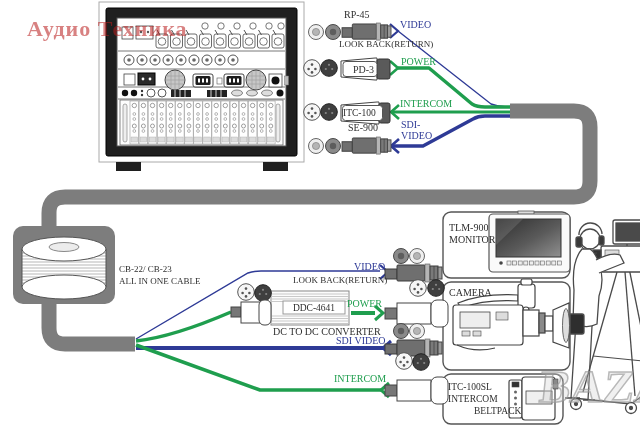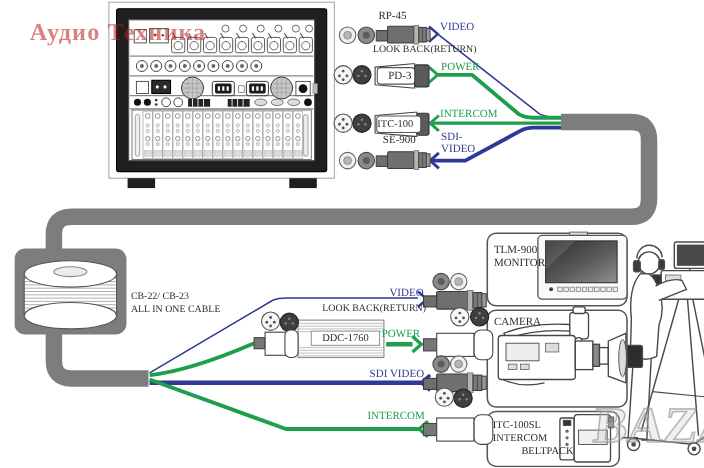--- a/index.html
+++ b/index.html
@@ -430,22 +430,23 @@
 <div class="lbl c-power" style="left:387px;top:98px;">INTERCOM</div>
 <div class="lbl" style="left:335px;top:122px;">SE-900</div>
 <div class="lbl c-video" style="left:388px;top:119px;">SDI-</div>
 <div class="lbl c-video" style="left:388px;top:130px;">VIDEO</div>
 
 <div class="lbl fs9" style="left:106px;top:265px;">CB-22/ CB-23</div>
 <div class="lbl fs9" style="left:106px;top:277px;">ALL IN ONE CABLE</div>
 
 <div class="lbl c-video" style="left:341px;top:261px;">VIDEO</div>
 <div class="lbl fs9" style="left:280px;top:276px;">LOOK BACK(RETURN)</div>
-<div class="lbl ctr fs95" style="left:270px;top:303px;width:62px;">DDC-1760</div>
+<div class="lbl ctr fs95" style="left:270px;top:303px;width:62px;">DDC-4641</div>
 <div class="lbl c-power" style="left:334px;top:298px;">POWER</div>
+<div class="lbl" style="left:260px;top:326px;">DC TO DC CONVERTER</div>
 <div class="lbl c-video" style="left:323px;top:335px;">SDI VIDEO</div>
 <div class="lbl c-power" style="left:321px;top:373px;">INTERCOM</div>
 
 <div class="lbl" style="left:436px;top:222px;">TLM-900</div>
 <div class="lbl" style="left:436px;top:234px;">MONITOR</div>
 <div class="lbl" style="left:436px;top:287px;">CAMERA</div>
 <div class="lbl fs95" style="left:435px;top:382px;">ITC-100SL</div>
 <div class="lbl fs95" style="left:435px;top:394px;">INTERCOM</div>
 <div class="lbl fs95" style="left:435px;top:406px;padding-left:26px;">BELTPACK</div>
 

